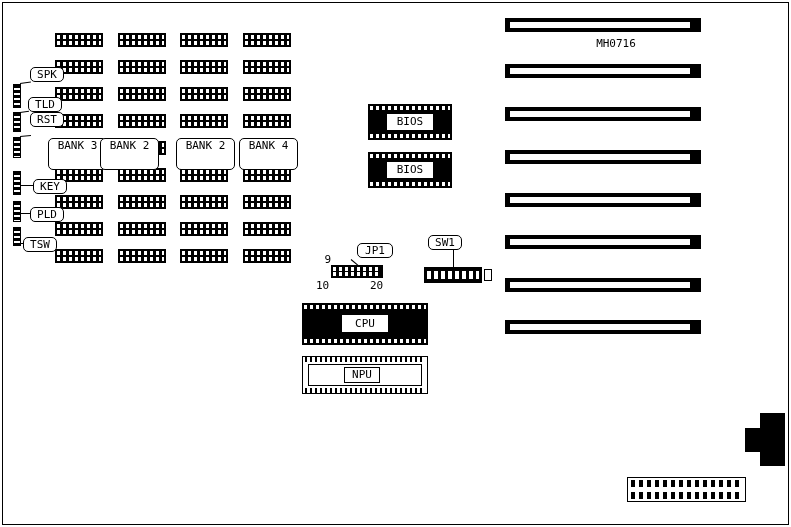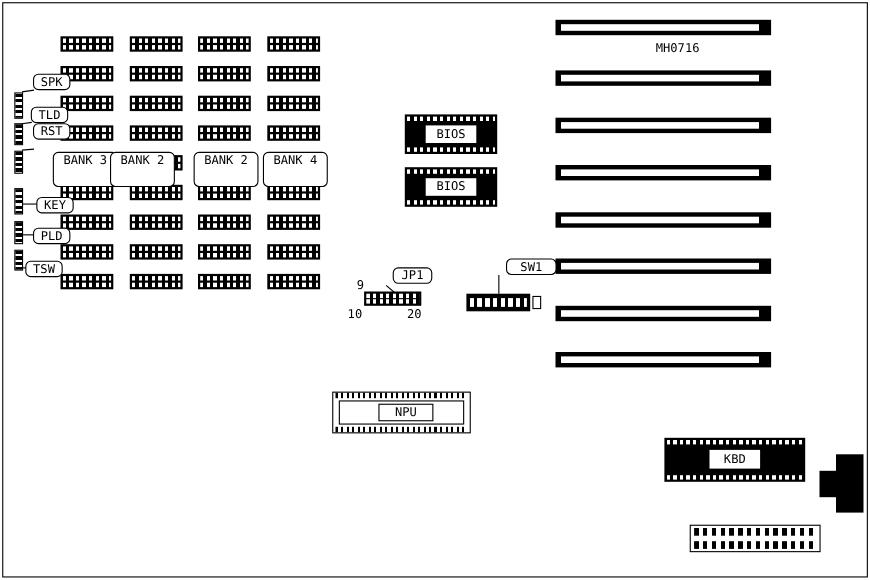--- a/index.html
+++ b/index.html
@@ -136,30 +136,33 @@
     <div class="chiplabel" style="left:19px;top:10px;width:46px;height:16px;line-height:16px">BIOS</div>
   </div>
 
   <div class="tag" style="left:357px;top:243px;width:36px;height:15px">JP1</div>
   <div class="lead" style="left:351px;top:259px;width:10px;transform:rotate(40deg)"></div>
   <div class="chip" style="left:331px;top:265px;width:52px;height:13px"></div>
   <div class="pinnum" style="left:321px;top:254px;width:10px;text-align:right">9</div>
   <div class="pinnum" style="left:316px;top:280px;width:14px">10</div>
   <div class="pinnum" style="left:370px;top:280px;width:14px">20</div>
 
-  <div class="tag" style="left:460px;top:235px;width:46px;height:15px">SW1</div>
+  <div class="tag" style="left:428px;top:235px;width:34px;height:15px">SW1</div>
   <div class="vlead" style="left:453px;top:250px;height:17px"></div>
   <div class="dipswitch" style="left:424px;top:267px;width:58px;height:16px"></div>
   <div class="endbox" style="left:484px;top:269px;width:8px;height:12px"></div>
 
+  <div class="chip" style="left:302px;top:303px;width:126px;height:42px">
+    <div class="chiplabel" style="left:40px;top:12px;width:46px;height:17px;line-height:17px">CPU</div>
+  </div>
 
   <div class="socket" style="left:302px;top:356px;width:126px;height:38px">
     <div class="socket-inner"></div>
   </div>
-  <div class="tag sq" style="left:344px;top:367px;width:50px;height:16px;line-height:14px">NPU</div>
+  <div class="tag sq" style="left:344px;top:367px;width:36px;height:16px;line-height:14px">NPU</div>
 
   <div>
       <div class="slot" style="top: 18px;">
         <div class="slot-inner"></div>
       </div>
       <div class="slot" style="top: 64px;">
         <div class="slot-inner"></div>
       </div>
       <div class="slot" style="top: 107px;">
         <div class="slot-inner"></div>
@@ -176,21 +179,18 @@
       <div class="slot" style="top: 278px;">
         <div class="slot-inner"></div>
       </div>
       <div class="slot" style="top: 320px;">
         <div class="slot-inner"></div>
       </div>
     </div>
 
   <div class="pinnum" style="left:586px;top:38px;width:60px;text-align:center">MH0716</div>
 
-  <div class="chip" style="left:604px;top:398px;width:128px;height:40px">
-    <div class="chiplabel" style="left:41px;top:11px;width:46px;height:17px;line-height:17px">KBD</div>
-  </div>
 
   <div class="bconn" style="left:627px;top:477px;width:119px;height:25px"></div>
 
   <div class="blackbox" style="left:760px;top:413px;width:25px;height:53px"></div>
   <div class="blackbox" style="left:745px;top:428px;width:15px;height:24px"></div>
 </div>
 
 </body></html>

